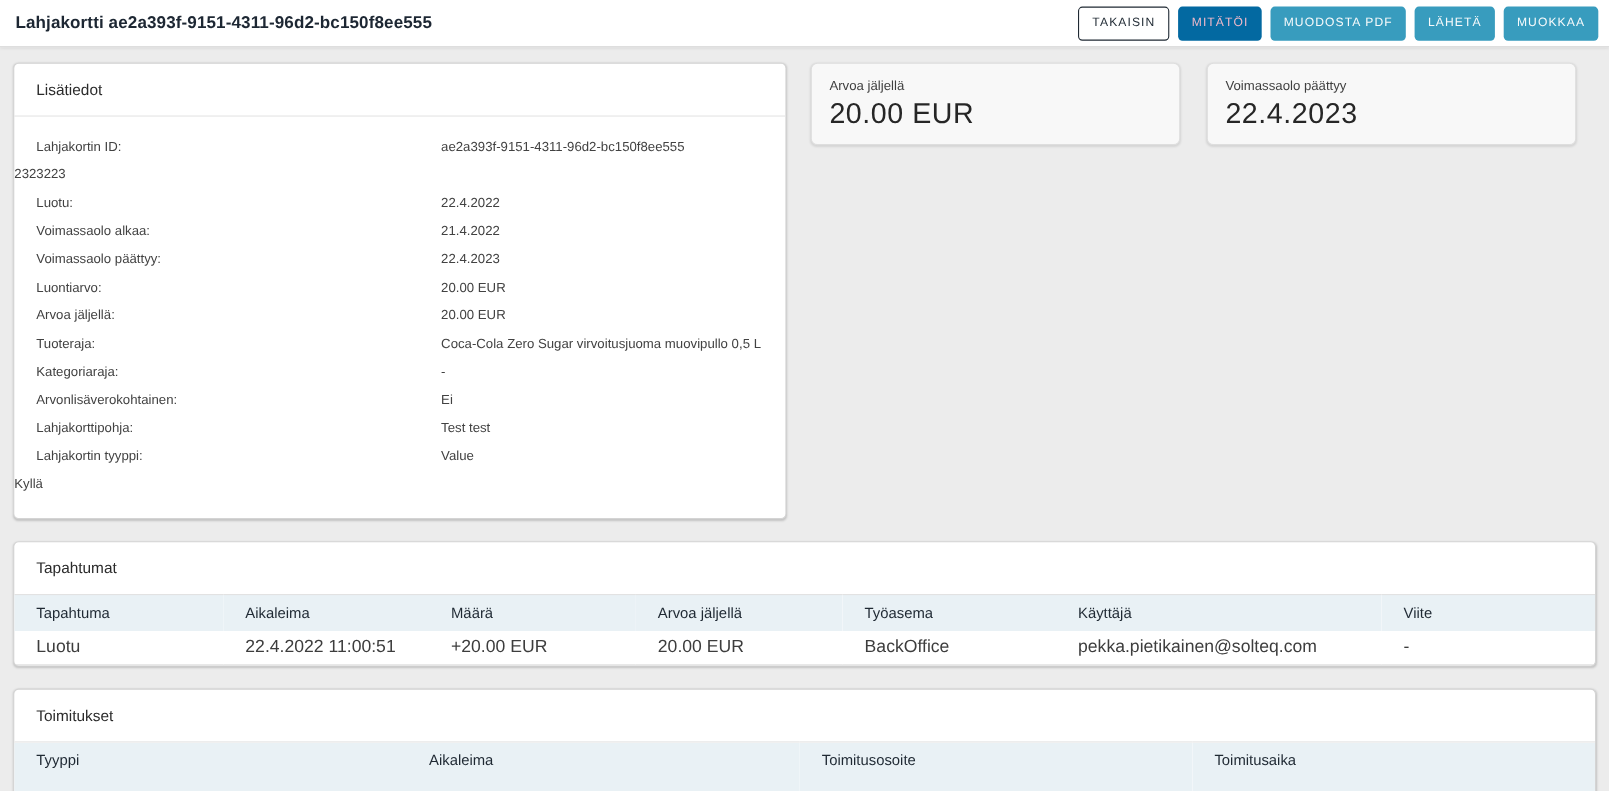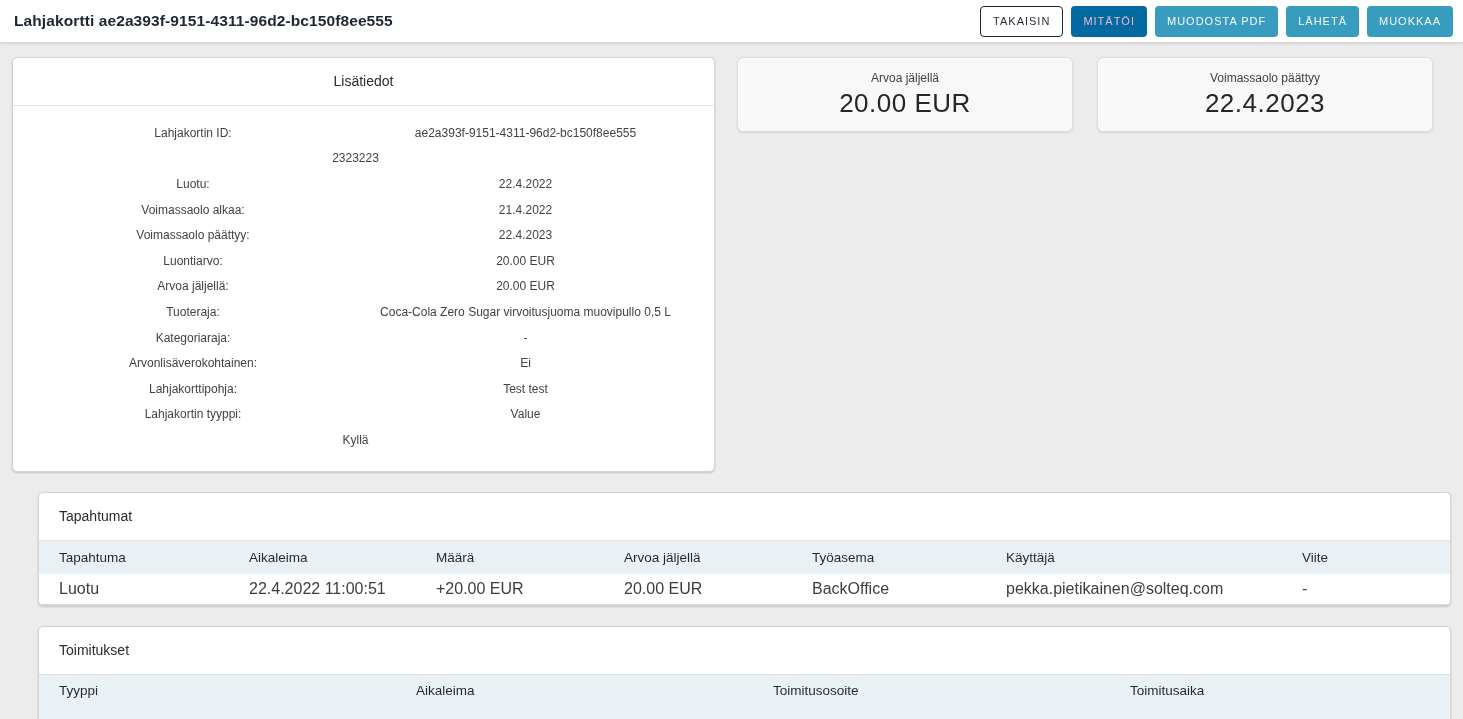--- a/index.html
+++ b/index.html
@@ -29,54 +29,54 @@
     font-family:"Liberation Sans", sans-serif;
     font-size:11px; font-weight:500; letter-spacing:1px;
     text-transform:uppercase; cursor:pointer; white-space:nowrap;
   }
   .btn-outline { background:#ffffff; border:1px solid #1f2933; color:#1f2933; }
   .btn-pink    { background:#0369a1; color:#f0b9c9; }
   .btn-teal    { background:#389cbe; color:#f7fafb; }
 
   
   .main { padding:14px 12px 0 12px; }
-  .row1 { display:flex; align-items:flex-start;text-align:center; }
+  .row1 { display:flex; align-items:flex-start; }
 
   .panel {
     background:#ffffff;
     border:1px solid #d4d4d4;
     border-radius:5px;
     box-shadow:0 1px 2px rgba(0,0,0,0.18);
   }
   .panel-title {
     padding:15px 20px; font-size:14px; line-height:17px; color:#2b2b2b;
   }
 
   
   .details-panel { width:703px; }
   .details-panel .panel-title { border-bottom:1px solid #e4e4e4; }
   .details-body { padding:14px 0 18px 0; }
-  .detail-row { display:flex; align-items:center; height:25.6px; font-size:12px; color:#424242; }
+  .detail-row { display:flex; align-items:center; height:25.6px; font-size:12px; color:#424242;gap:48px; }
   .detail-label { width:340px; padding-left:20px; flex-shrink:0; }
   .detail-value { flex:1; padding-right:16px; }
 
   
   .cards { display:flex; gap:24px; margin-left:22px; }
   .card {
     width:336px; height:75px;
     background:#f8f8f8;
     border:1px solid #dedede; border-radius:6px;
     box-shadow:0 1px 2px rgba(0,0,0,0.10);
     padding:13px 16px;
   }
   .card-label { font-size:12px; color:#3f3f3f; }
   .card-value { font-size:26px; color:#262626; margin-top:3px; letter-spacing:0.5px; }
 
   
-  .table-panel { margin-top:20px; overflow:hidden;margin-left:26px; }
+  .table-panel { margin-top:20px; overflow:hidden; }
   table { width:100%; border-collapse:collapse; table-layout:fixed; }
   thead tr { background:#e9f1f5; border-top:1px solid #e2e2e2; }
   th {
     text-align:left; font-weight:400; font-size:13.5px; color:#1f2933;
     padding:9px 8px 9px 20px; white-space:nowrap; overflow:hidden;
   }
   .deliveries-table th { padding-top:8px; padding-bottom:24px; }
   td {
     font-size:16px; color:#3d3d3d;
     padding:6px 8px 6px 20px; white-space:nowrap; overflow:hidden;

